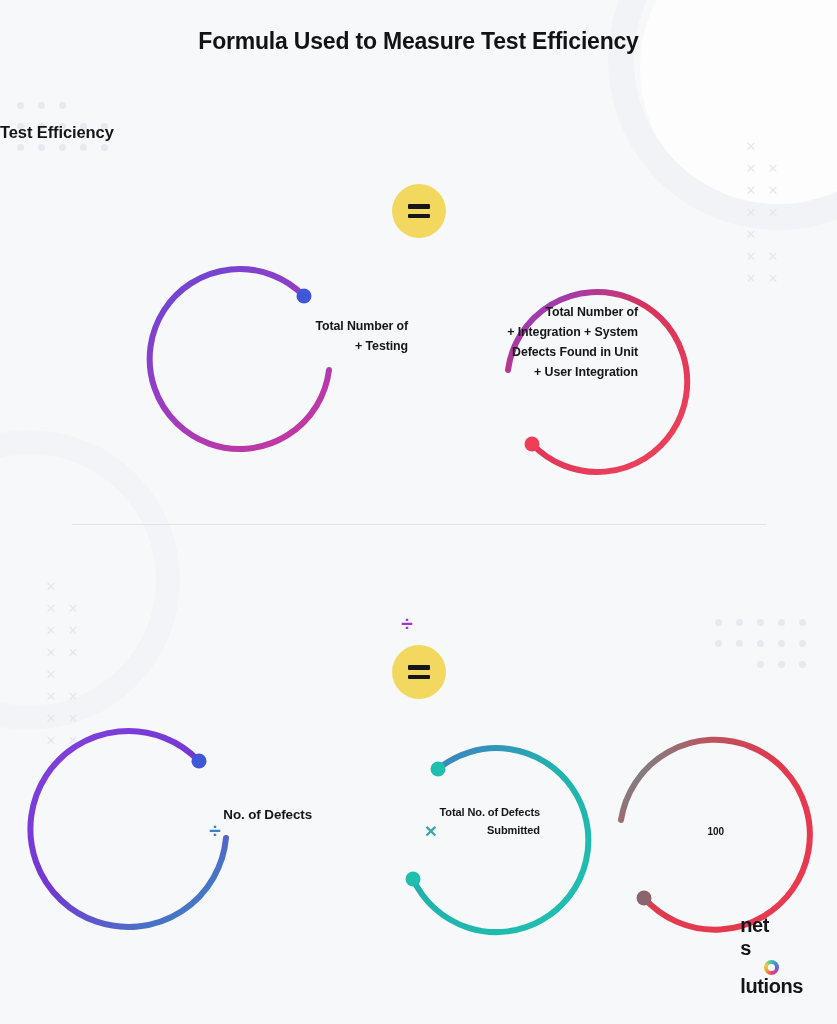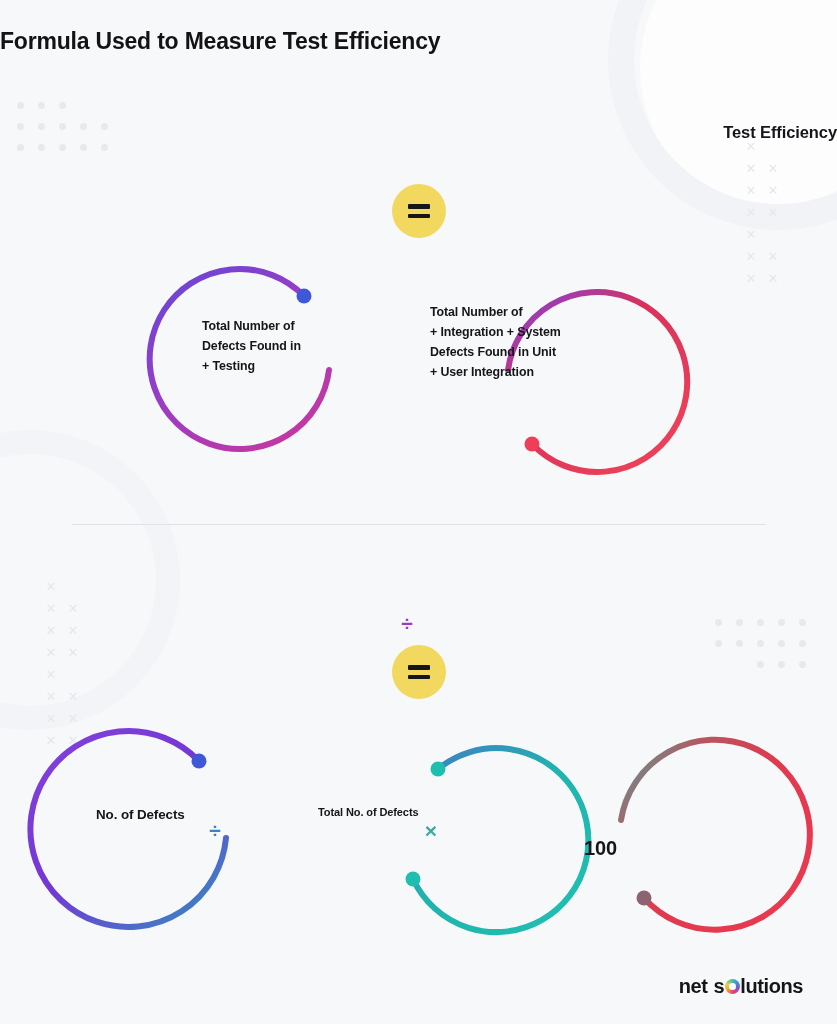--- a/index.html
+++ b/index.html
@@ -51,29 +51,30 @@
     text-align: center;
     font-family: "Liberation Sans", sans-serif;
   }
   .xgrid .cell.off { color: transparent; }
 
   
   .main-title {
     position: absolute;
     left: 0; right: 0;
     top: 28px;
+    text-align: center;
     font-size: 23px;
     font-weight: bold;
     color: #131316;
     letter-spacing: -0.2px;
   }
   .sec-title {
     position: absolute;
     left: 0; right: 0;
-    text-align: right;
+    text-align: left;
     font-size: 16.5px;
     font-weight: bold;
     color: #15151a;
     letter-spacing: -0.1px;
   }
   #sec1-title { top: 123px; }
   #sec2-title { top: 584px; }
 
   
   .eq-badge {
@@ -101,51 +102,52 @@
 
   
   .formula { position: absolute; }
   #formula1 { left: 198px; top: 258px; width: 440px; height: 216px; }
   #formula2 { left: 96px; top: 726px; width: 650px; height: 218px; }
 
   .formula svg { position: absolute; left: 0; top: 0; overflow: visible; }
 
   .loop-text {
     position: absolute;
-    text-align: left;
+    text-align: right;
     color: #15151a;
     font-weight: bold;
     line-height: 1.62;
     letter-spacing: -0.1px;
   }
   #f1-left-text  { left: 4px;   top: 58px;  width: 206px; font-size: 12.4px; }
   #f1-right-text { left: 232px; top: 44px;  width: 208px; font-size: 12.4px; }
-  #f2-text-1 { left: 0;   top: 78px;  width: 200px; font-size: 13.4px; }
+  #f2-text-1 { left: 16px;   top: 78px;  width: 200px; font-size: 13.4px; }
   #f2-text-2 { left: 222px; top: 78px;  width: 222px; font-size: 11px; }
-  #f2-text-3 { left: 488px; top: 98px;  width: 160px; font-size: 20px; margin-top: 8px; }
+  #f2-text-3 { left: 468px; top: 98px;  width: 160px; font-size: 10px; }
 
   .op {
     position: absolute;
     font-weight: bold;
     text-align: center;
     line-height: 1;
   }
   #f1-div { left: 198px; top: 355px; width: 22px; font-size: 21px; color: #a03bbd; }
   #f2-div { left: 204px; top: 820px; width: 22px; font-size: 21px; color: #3f7fc4; }
   #f2-mul { left: 420px; top: 820px; width: 22px; font-size: 21px; color: #3fa8a3; }
 
   
   .logo {
     position: absolute;
     right: 34px; bottom: 26px;
     display: flex; align-items: baseline;
     font-size: 20px;
     font-weight: bold;
     color: #16161a;
     letter-spacing: -0.4px;
+    flex-direction: column;
   }
   .logo .sp { width: 6px; }
   .logo .ring {
     position: relative;
     display: inline-block;
     width: 15px; height: 15px;
     border-radius: 50%;
     margin: 0 0.5px;
     align-self: center;
     background:
@@ -336,21 +338,20 @@
                A 90 90 0 1 0 203 112" fill="none" stroke="url(#g1a)" stroke-width="6" stroke-linecap="round" transform="translate(-72,0)"></path>
       <circle cx="178" cy="38" r="7.5" fill="#4057d8" transform="translate(-72,0)"></circle>
 
       <path d="M 262 186
                A 90 90 0 1 0 238 112" fill="none" stroke="url(#g1b)" stroke-width="6" stroke-linecap="round" transform="translate(72,0)"></path>
       <circle cx="262" cy="186" r="7.5" fill="#f03d58" transform="translate(72,0)"></circle>
     </svg>
 
     <div class="loop-text" id="f1-left-text">
       <div>Total Number of</div>
-      <div>Defects Found in</div>
       <div>+ Testing</div>
     </div>
 
     <div class="loop-text" id="f1-right-text">
       <div>Total Number of</div>
       <div>+ Integration + System</div>
       <div>Defects Found in Unit</div>
       <div>+ User Integration</div>
     </div>
 
@@ -397,20 +398,21 @@
 
       <path d="M 475 178 A 95 95 0 1 0 452 100" fill="none" stroke="url(#g2c)" stroke-width="6" stroke-linecap="round" transform="translate(73,-6)"></path>
       <circle cx="475" cy="178" r="7.5" fill="#8d6370" transform="translate(73,-6)"></circle>
     </svg>
 
     <div class="loop-text" id="f2-text-1">
       <div>No. of Defects</div>
     </div>
     <div class="loop-text" id="f2-text-2">
       <div>Total No. of Defects</div>
+      <div>Submitted</div>
     </div>
     <div class="loop-text" id="f2-text-3">
       <div>100</div>
     </div>
   </div>
 
   <div class="op" id="f2-div">÷</div>
   <div class="op" id="f2-mul">×</div>
 
   <div class="logo">

